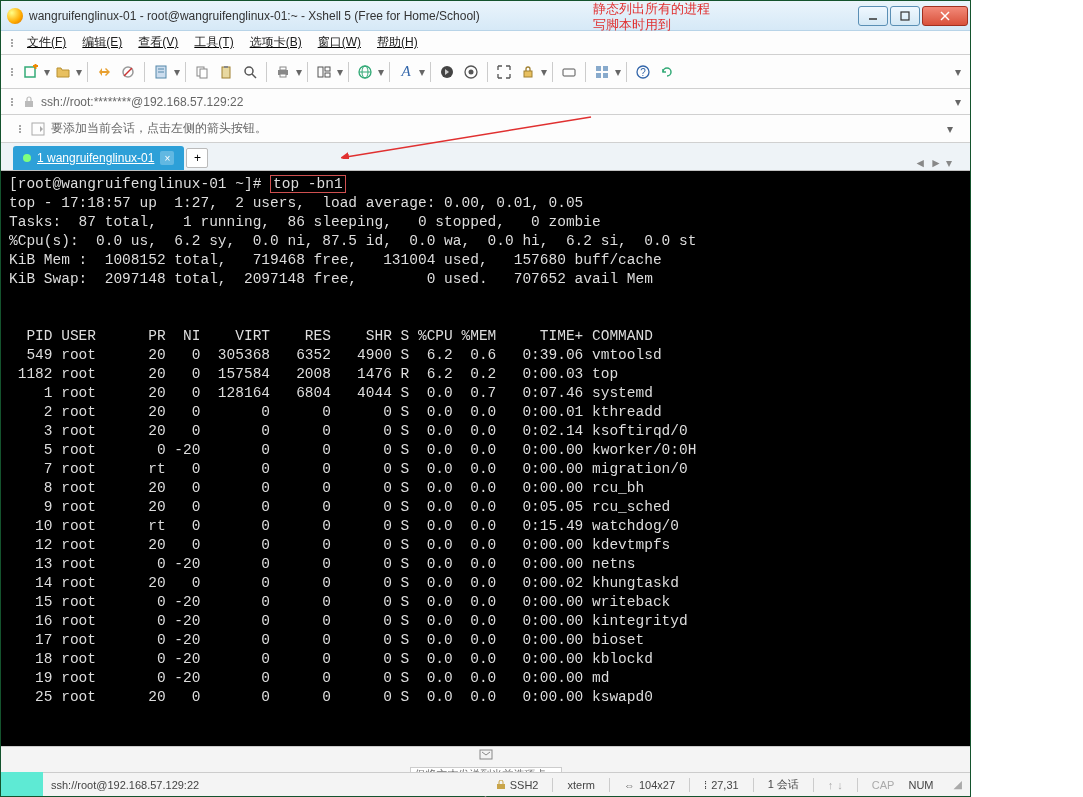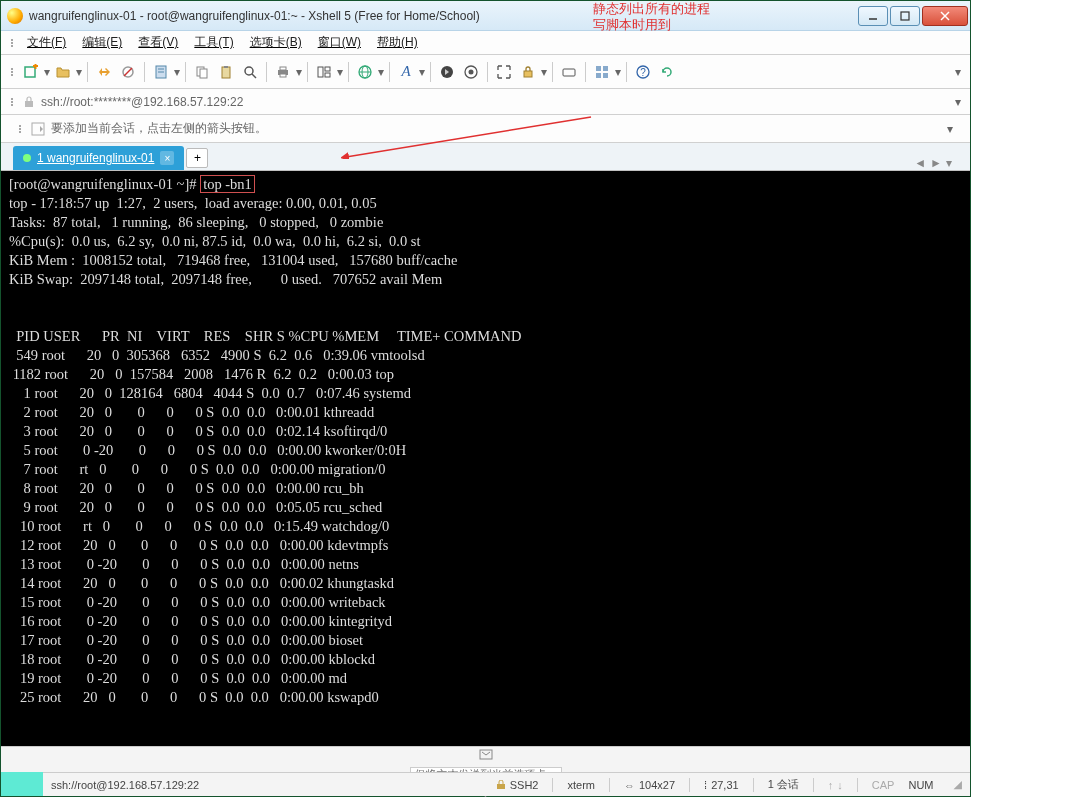--- a/index.html
+++ b/index.html
@@ -36,21 +36,21 @@
 .arrow-svg { position:absolute; left:340px; top:108px; pointer-events:none; z-index:9; }
 
 .tabbar { height:28px; display:flex; align-items:flex-end; background:#eef3f7; border-bottom:1px solid #c0c0c0; padding:0 12px; }
 .tab { height:24px; padding:0 10px; display:flex; align-items:center; background:#2da0d8; color:#fff; border-radius:3px 3px 0 0; margin-right:2px; cursor:pointer; gap:6px; }
 .tab .dot { width:8px; height:8px; background:#7fff7f; border-radius:50%; }
 .tab .tab-close { width:14px; height:14px; display:flex; align-items:center; justify-content:center; background:rgba(255,255,255,.25); border-radius:2px; font-size:10px; }
 .tab-add { width:22px; height:20px; border:1px solid #bbb; background:#fff; display:flex; align-items:center; justify-content:center; cursor:pointer; border-radius:2px; margin-bottom:2px; }
 .tabbar .nav-arrows { margin-left:auto; display:flex; gap:4px; color:#888; padding-right:6px; }
 .nav-arrows span { cursor:pointer; }
 
-.terminal { flex:1; background:#000; color:#ddd; font-family:Liberation Serif, serif; font-size:14.5px; line-height:19px; padding:4px 8px; white-space:pre; overflow:hidden; }
+.terminal { flex:1; background:#000; color:#ddd; font-family:Liberation Mono, monospace; font-size:14.5px; line-height:19px; padding:4px 8px; white-space:pre; overflow:hidden; }
 .terminal .prompt { color:#ddd; }
 .cmd-box { border:1px solid #d05050; padding:0 2px; }
 
 .inputbar { height:26px; display:flex; align-items:center; background:#f4f4f4; border-top:1px solid #ccc; padding:0 6px; gap:6px;flex-direction:column; }
 .inputbar .send-icon { color:#666; }
 .inputbar input { flex:1; border:1px solid #ccc; height:18px; padding:0 4px; font-size:11px; color:#888; background:#fff; }
 
 .statusbar { height:24px; display:flex; align-items:center; background:#f4f4f4; border-top:1px solid #ccc; padding:0 8px; color:#444; font-size:11px; gap:14px;margin-left:42px; }
 .statusbar .left { flex:1; }
 .statusbar .grp { display:flex; align-items:center; gap:4px; }

